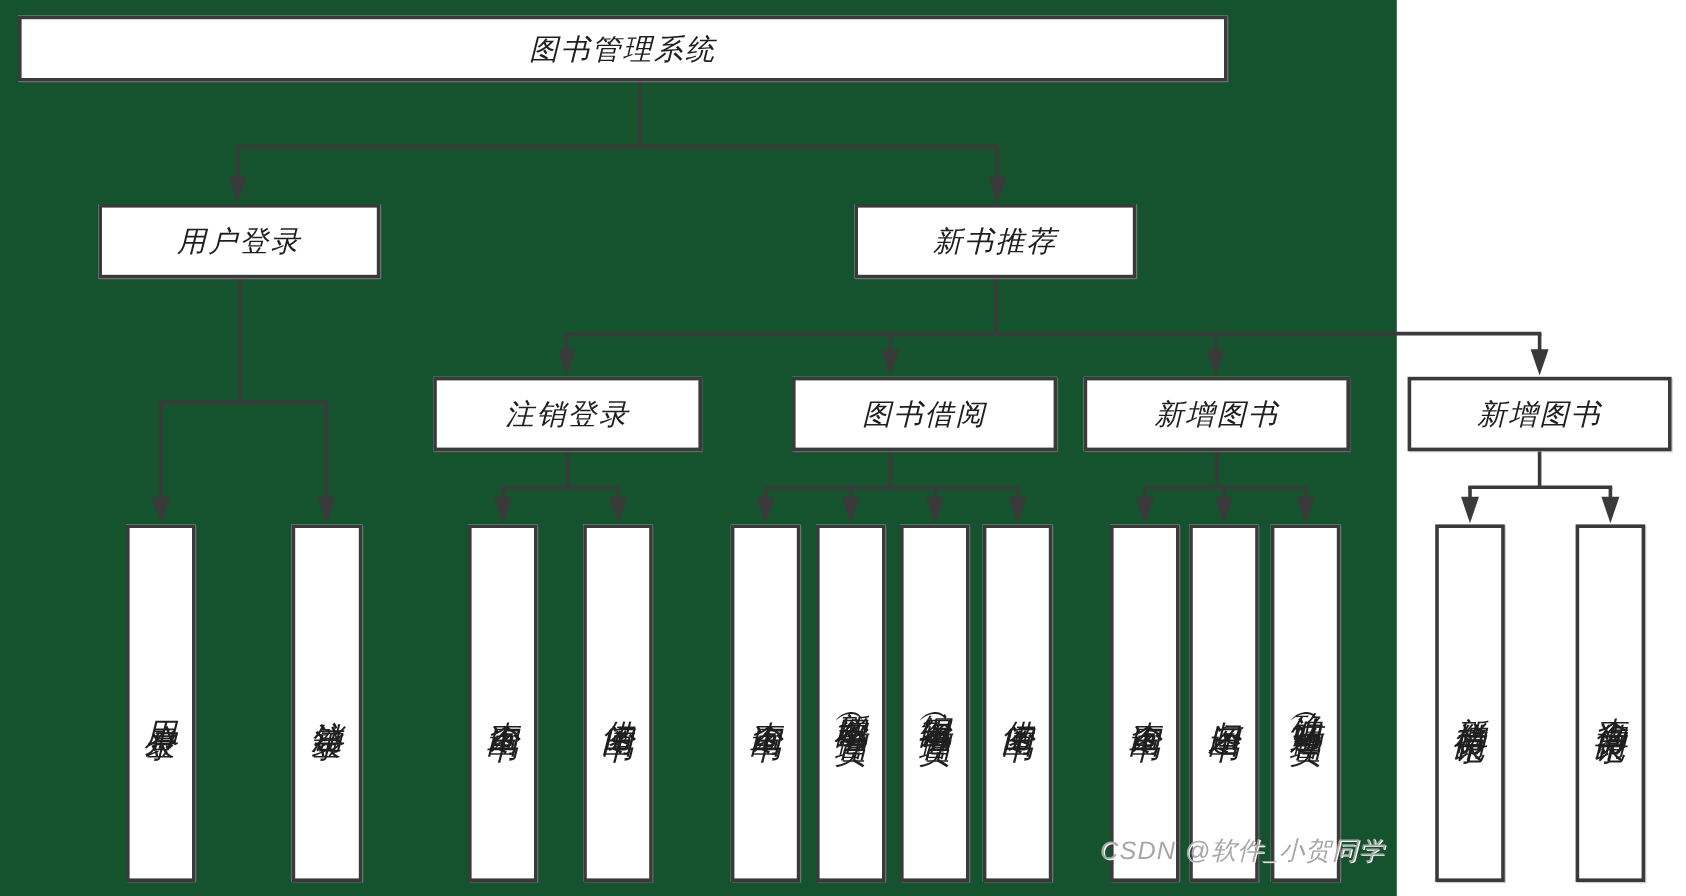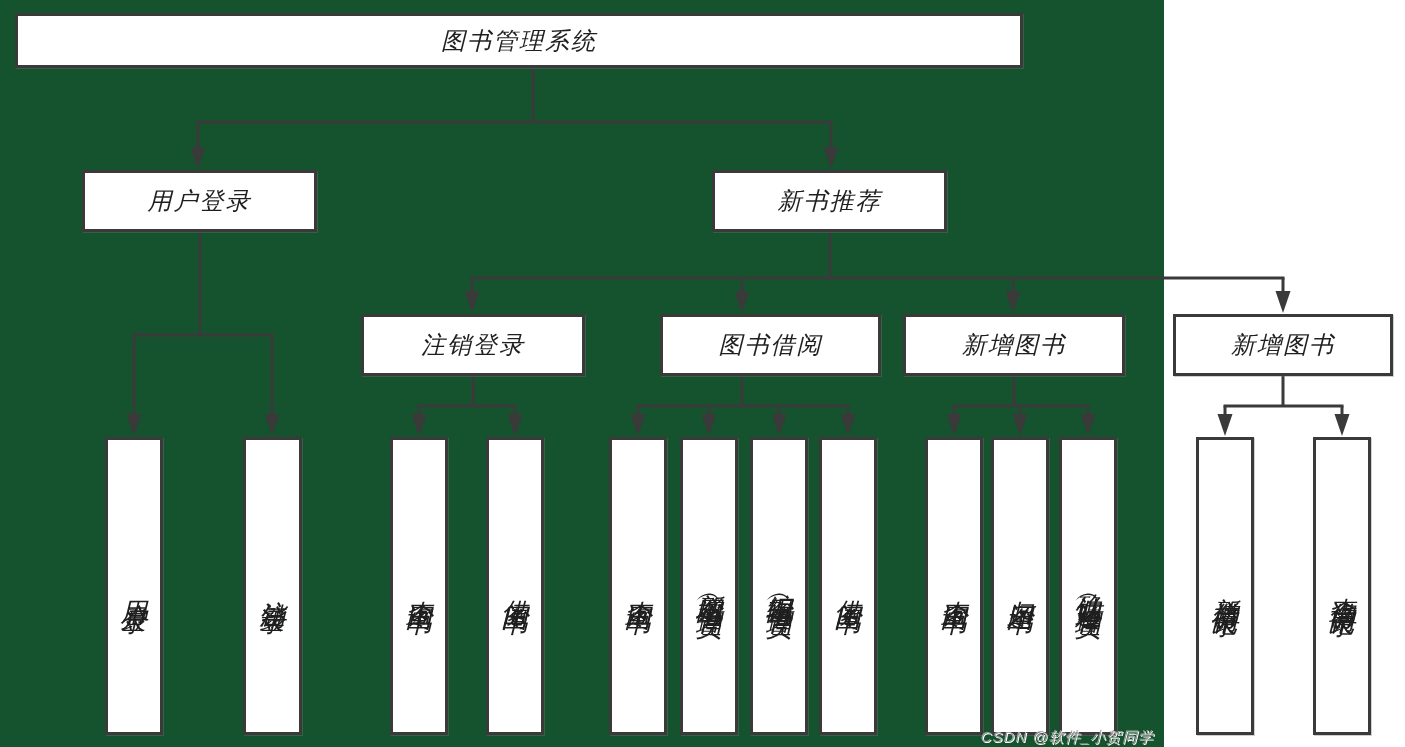--- a/index.html
+++ b/index.html
@@ -22,22 +22,22 @@
   }
   .node.vertical{
     writing-mode:vertical-rl;
     text-orientation:mixed;
     font-size:26px;
     letter-spacing:3px;
     line-height:1;
   }
   #watermark{
     position:absolute;
-    right:10px;bottom:0;
-    font-size:15px;
+    right:10px;bottom:24px;
+    font-size:21px;
     color:#a6a6a6;
     letter-spacing:1px;
     text-shadow:1px 1px 0 #ffffff;
     white-space:nowrap;
     z-index:5;
   }
 </style>
 </head>
 <body>
 

